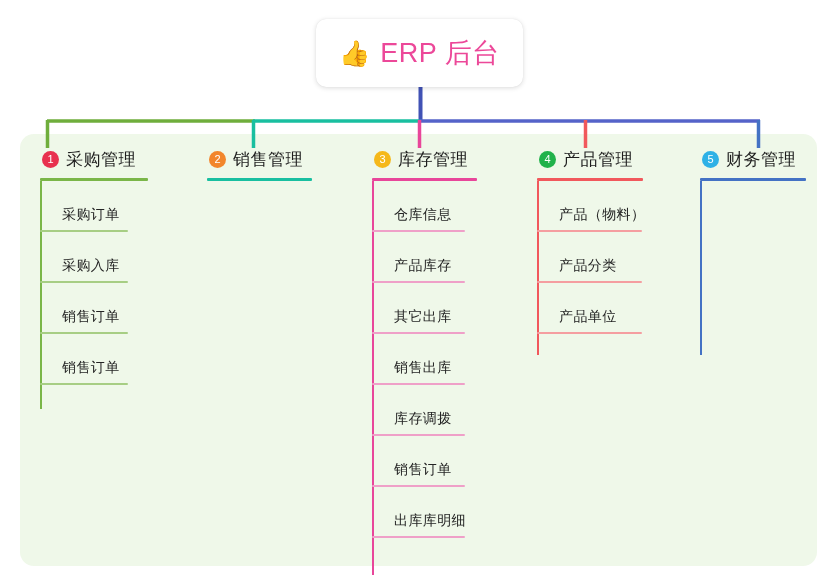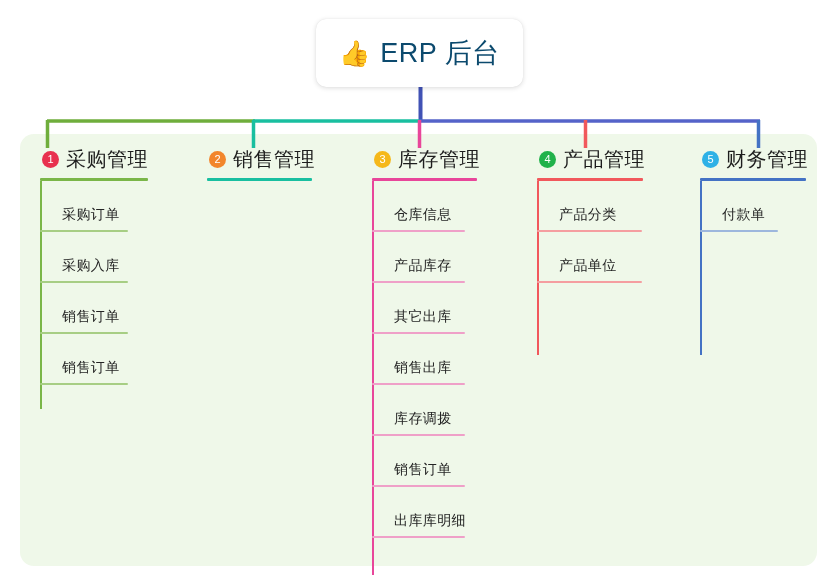--- a/index.html
+++ b/index.html
@@ -38,21 +38,21 @@
     box-sizing: border-box;
   }
   .root-emoji {
     font-size: 25px;
     line-height: 1;
     margin-right: 10px;
     font-family: "DejaVu Sans", sans-serif;
   }
   .root-title {
     font-size: 27px;
-    color: #0c4a6e;
+    color: #ec4899;
     letter-spacing: 0.5px;
     white-space: nowrap;
   }
 
   
   .panel {
     position: absolute;
     left: 20px;
     top: 134px;
     width: 797px;
@@ -88,21 +88,21 @@
     border-radius: 50%;
     color: #ffffff;
     font-size: 11px;
     line-height: 17px;
     text-align: center;
     margin-right: 7px;
     flex: 0 0 auto;
     font-family: "Liberation Sans", sans-serif;
   }
   .branch-label {
-    font-size: 20px;
+    font-size: 17px;
     color: #1d1d1d;
     letter-spacing: 0.5px;
   }
   .head-rule {
     height: 3px;
     border-radius: 1px;
     margin-top: 6px;
   }
 
   .branch-body {
@@ -243,38 +243,38 @@
       </div>
       <div class="branch" style="left: 537px;">
         <div class="branch-head">
           <span class="badge" style="background: rgb(33, 178, 75);">4</span>
           <span class="branch-label">产品管理</span>
         </div>
         <div class="head-rule" style="background: rgb(241, 88, 92); width: 106px;"></div>
         <div class="branch-body">
           <div class="stem" style="background: rgb(241, 88, 92); height: 174px;"></div>
           <div class="leaf">
+            <span class="leaf-text">产品（物料）</span>
+            <span class="leaf-rule" style="background: rgb(245, 158, 160); width: 105px;"></span>
+          </div>
+          <div class="leaf">
             <span class="leaf-text">产品分类</span>
             <span class="leaf-rule" style="background: rgb(245, 158, 160); width: 105px;"></span>
           </div>
           <div class="leaf">
             <span class="leaf-text">产品单位</span>
             <span class="leaf-rule" style="background: rgb(245, 158, 160); width: 105px;"></span>
           </div>
         </div>
       </div>
       <div class="branch" style="left: 700px;">
         <div class="branch-head">
           <span class="badge" style="background: rgb(46, 177, 230);">5</span>
           <span class="branch-label">财务管理</span>
         </div>
         <div class="head-rule" style="background: rgb(68, 114, 196); width: 106px;"></div>
         <div class="branch-body">
           <div class="stem" style="background: rgb(68, 114, 196); height: 174px;"></div>
-          <div class="leaf">
-            <span class="leaf-text">付款单</span>
-            <span class="leaf-rule" style="background: rgb(157, 183, 221); width: 78px;"></span>
-          </div>
         </div>
       </div>
     </div>
 
 </div>
 
 </body></html>

